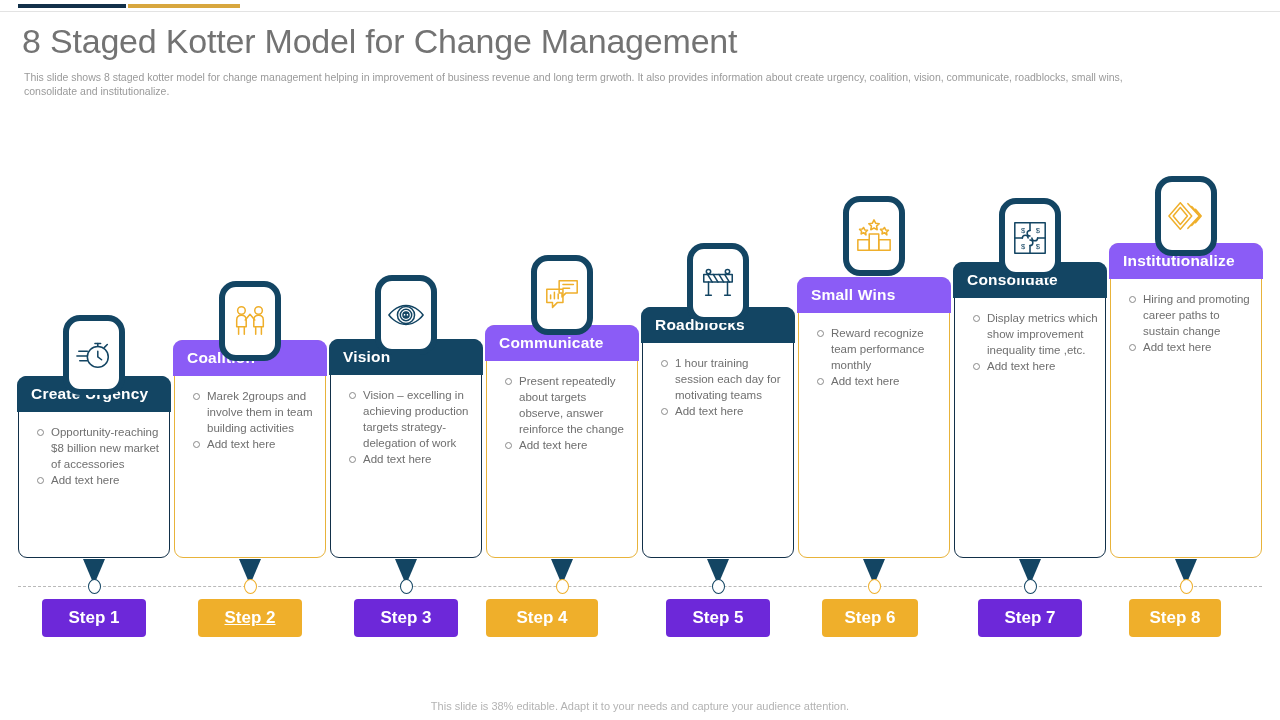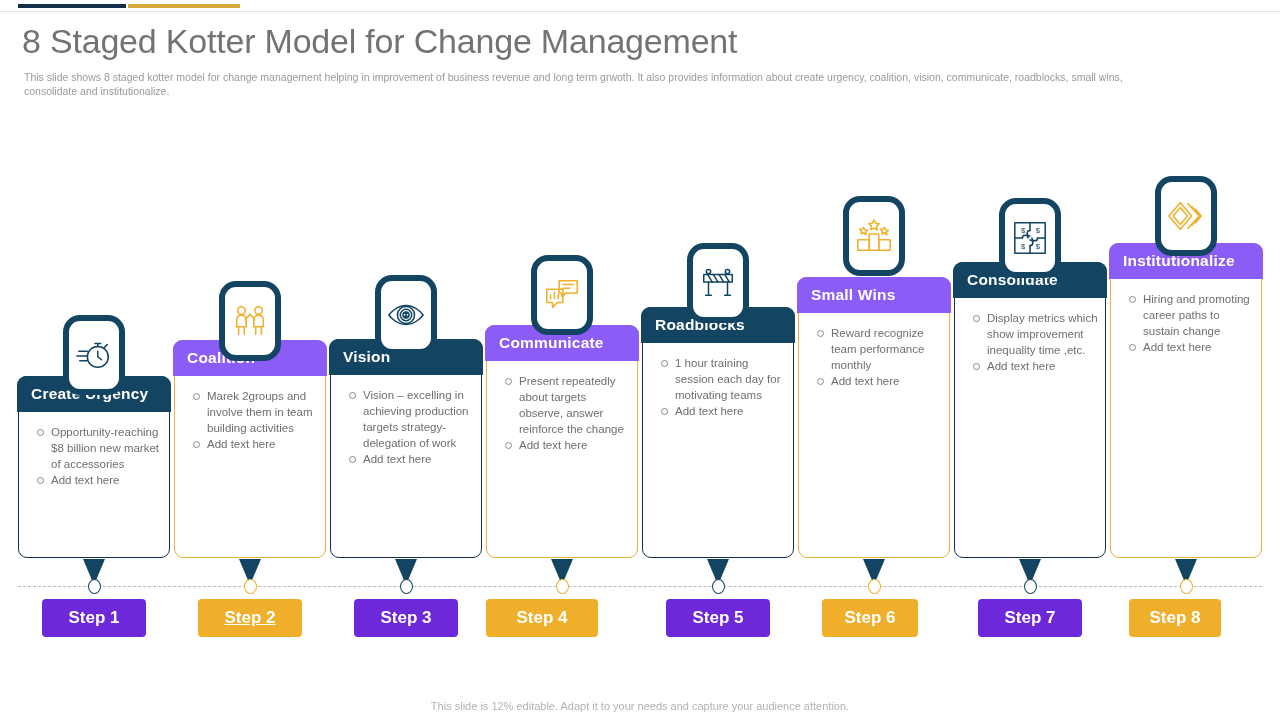--- a/index.html
+++ b/index.html
@@ -272,13 +272,13 @@
     <div class="node" style="left: 711.5px;"></div>
     <div class="step" style="left: 666px; width: 104px;">Step 5</div>
     <div class="node amber" style="left: 867.5px;"></div>
     <div class="step amber" style="left: 822px; width: 96px;">Step 6</div>
     <div class="node" style="left: 1023.5px;"></div>
     <div class="step" style="left: 978px; width: 104px;">Step 7</div>
     <div class="node amber" style="left: 1179.5px;"></div>
     <div class="step amber" style="left: 1129px; width: 92px;">Step 8</div>
   </div>
 
-<div class="footer-note">This slide is 12% editable. Adapt it to your  needs and capture your audience attention.</div>
+<div class="footer-note">This slide is 38% editable. Adapt it to your  needs and capture your audience attention.</div>
 
 </body></html>

